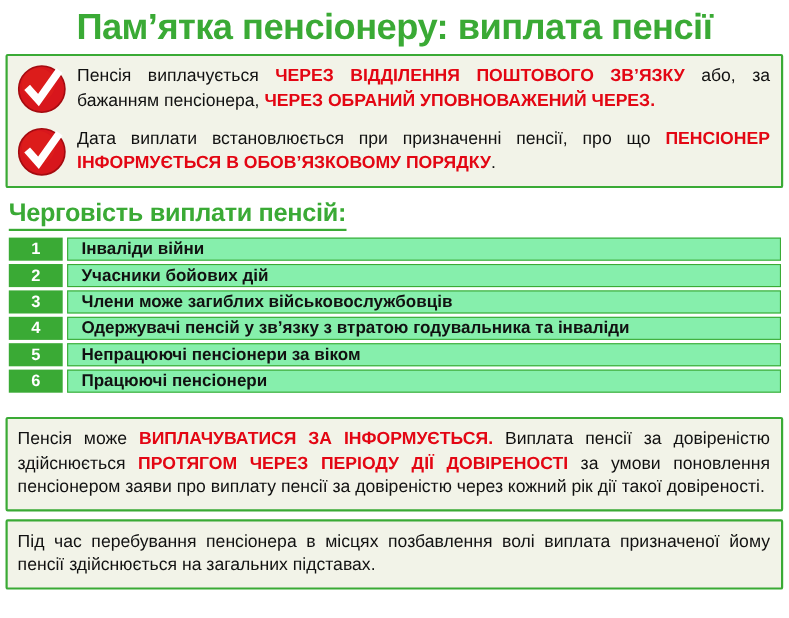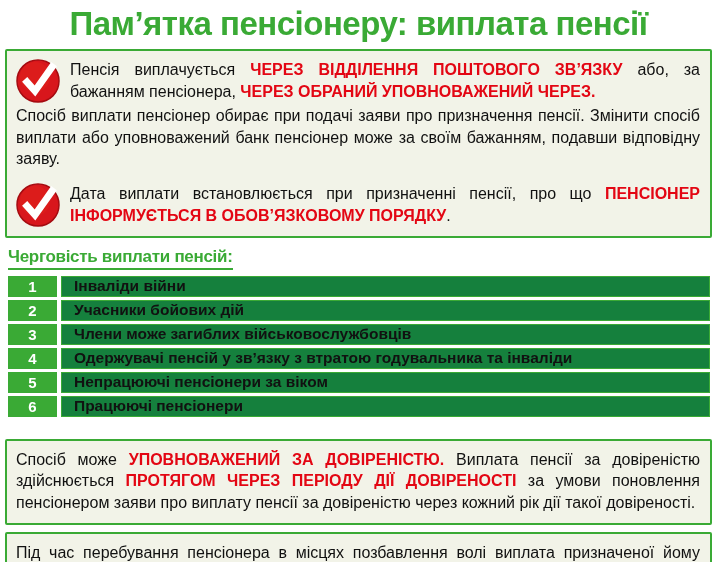--- a/index.html
+++ b/index.html
@@ -37,38 +37,38 @@
   .check-icon{flex:0 0 44px;width:44px;height:44px;}
   .check-text{flex:1;}
 
   .point2{margin-top:13px;align-items:center;}
 
   .section-heading{
     display:inline-block;
     margin:9px 0 5px 8px;
     color:#3aaa35;
     font-weight:bold;
-    font-size:17px;
+    font-size:23px;
     letter-spacing:-0.3px;
     border-bottom:2px solid #3aaa35;
     padding-bottom:1px;
   }
 
   .ptable{margin:1px 7px 0 8px;}
   .prow{display:flex;margin-bottom:3px;height:21px;}
   .pnum{
     width:49px;flex:0 0 49px;
     background:#3aaa35;color:#ffffff;
     font-weight:bold;font-size:15px;
     display:flex;align-items:center;justify-content:center;
     margin-right:4px;
   }
   .plabel{
     flex:1;
-    background:#15803d;
+    background:#86efac;
     border:1px solid #3aaa35;
     font-weight:bold;font-size:15.5px;
     display:flex;align-items:center;
     padding-left:12px;
     color:#111;
   }
 
   .proxy-box{margin-top:22px;}
   .prison-box{margin-top:7px;}
 </style>
@@ -85,21 +85,20 @@
         <svg width="44" height="44" viewBox="0 0 44 44">
           <circle cx="22" cy="22" r="21" fill="#d8161c" stroke="#a50b10" stroke-width="1.5"></circle>
           <circle cx="19" cy="18" r="15" fill="#e0231c" opacity="0.55"></circle>
           <path d="M11 23 L19 32 L36 8" fill="none" stroke="#ffffff" stroke-width="7" stroke-linecap="square" stroke-linejoin="miter"></path>
         </svg>
       </span>
       <span class="check-text">
         <span>Пенсія виплачується </span><span class="red">ЧЕРЕЗ ВІДДІЛЕННЯ ПОШТОВОГО ЗВ’ЯЗКУ</span><span> або, за бажанням пенсіонера, </span><span class="red">ЧЕРЕЗ ОБРАНИЙ УПОВНОВАЖЕНИЙ ЧЕРЕЗ.</span>
       </span>
     </div>
-    <div class="plain">Спосіб виплати пенсіонер обирає при подачі заяви про призначення пенсії. Змінити спосіб виплати або уповноважений банк пенсіонер може за своїм бажанням, подавши відповідну заяву.</div>
     <div class="check-row point2">
       <span class="check-icon">
         <svg width="44" height="44" viewBox="0 0 44 44">
           <circle cx="22" cy="22" r="21" fill="#d8161c" stroke="#a50b10" stroke-width="1.5"></circle>
           <circle cx="19" cy="18" r="15" fill="#e0231c" opacity="0.55"></circle>
           <path d="M11 23 L19 32 L36 8" fill="none" stroke="#ffffff" stroke-width="7" stroke-linecap="square" stroke-linejoin="miter"></path>
         </svg>
       </span>
       <span class="check-text">
         <span>Дата виплати встановлюється при призначенні пенсії, про що </span><span class="red">ПЕНСІОНЕР ІНФОРМУЄТЬСЯ В ОБОВ’ЯЗКОВОМУ ПОРЯДКУ</span><span>.</span>
@@ -130,20 +129,20 @@
       <div class="pnum">5</div>
       <div class="plabel">Непрацюючі пенсіонери за віком</div>
     </div>
     <div class="prow">
       <div class="pnum">6</div>
       <div class="plabel">Працюючі пенсіонери</div>
     </div>
   </div>
 
   <div class="box proxy-box">
-    <span>Спосіб може </span><span class="red">УПОВНОВАЖЕНИЙ ЗА ДОВІРЕНІСТЮ.</span><span> Виплата пенсії за довіреністю здійснюється </span><span class="red">ПРОТЯГОМ ЧЕРЕЗ ПЕРІОДУ ДІЇ ДОВІРЕНОСТІ</span><span> за умови поновлення пенсіонером заяви про виплату пенсії за довіреністю через кожний рік дії такої довіреності.</span>
+    <span>Пенсія може </span><span class="red">ВИПЛАЧУВАТИСЯ ЗА ІНФОРМУЄТЬСЯ.</span><span> Виплата пенсії за довіреністю здійснюється </span><span class="red">ПРОТЯГОМ ЧЕРЕЗ ПЕРІОДУ ДІЇ ДОВІРЕНОСТІ</span><span> за умови поновлення пенсіонером заяви про виплату пенсії за довіреністю через кожний рік дії такої довіреності.</span>
   </div>
 
   <div class="box prison-box">
     <span>Під час перебування пенсіонера в місцях позбавлення волі виплата призначеної йому пенсії здійснюється на загальних підставах.</span>
   </div>
 
 </div>
 
 </body></html>

